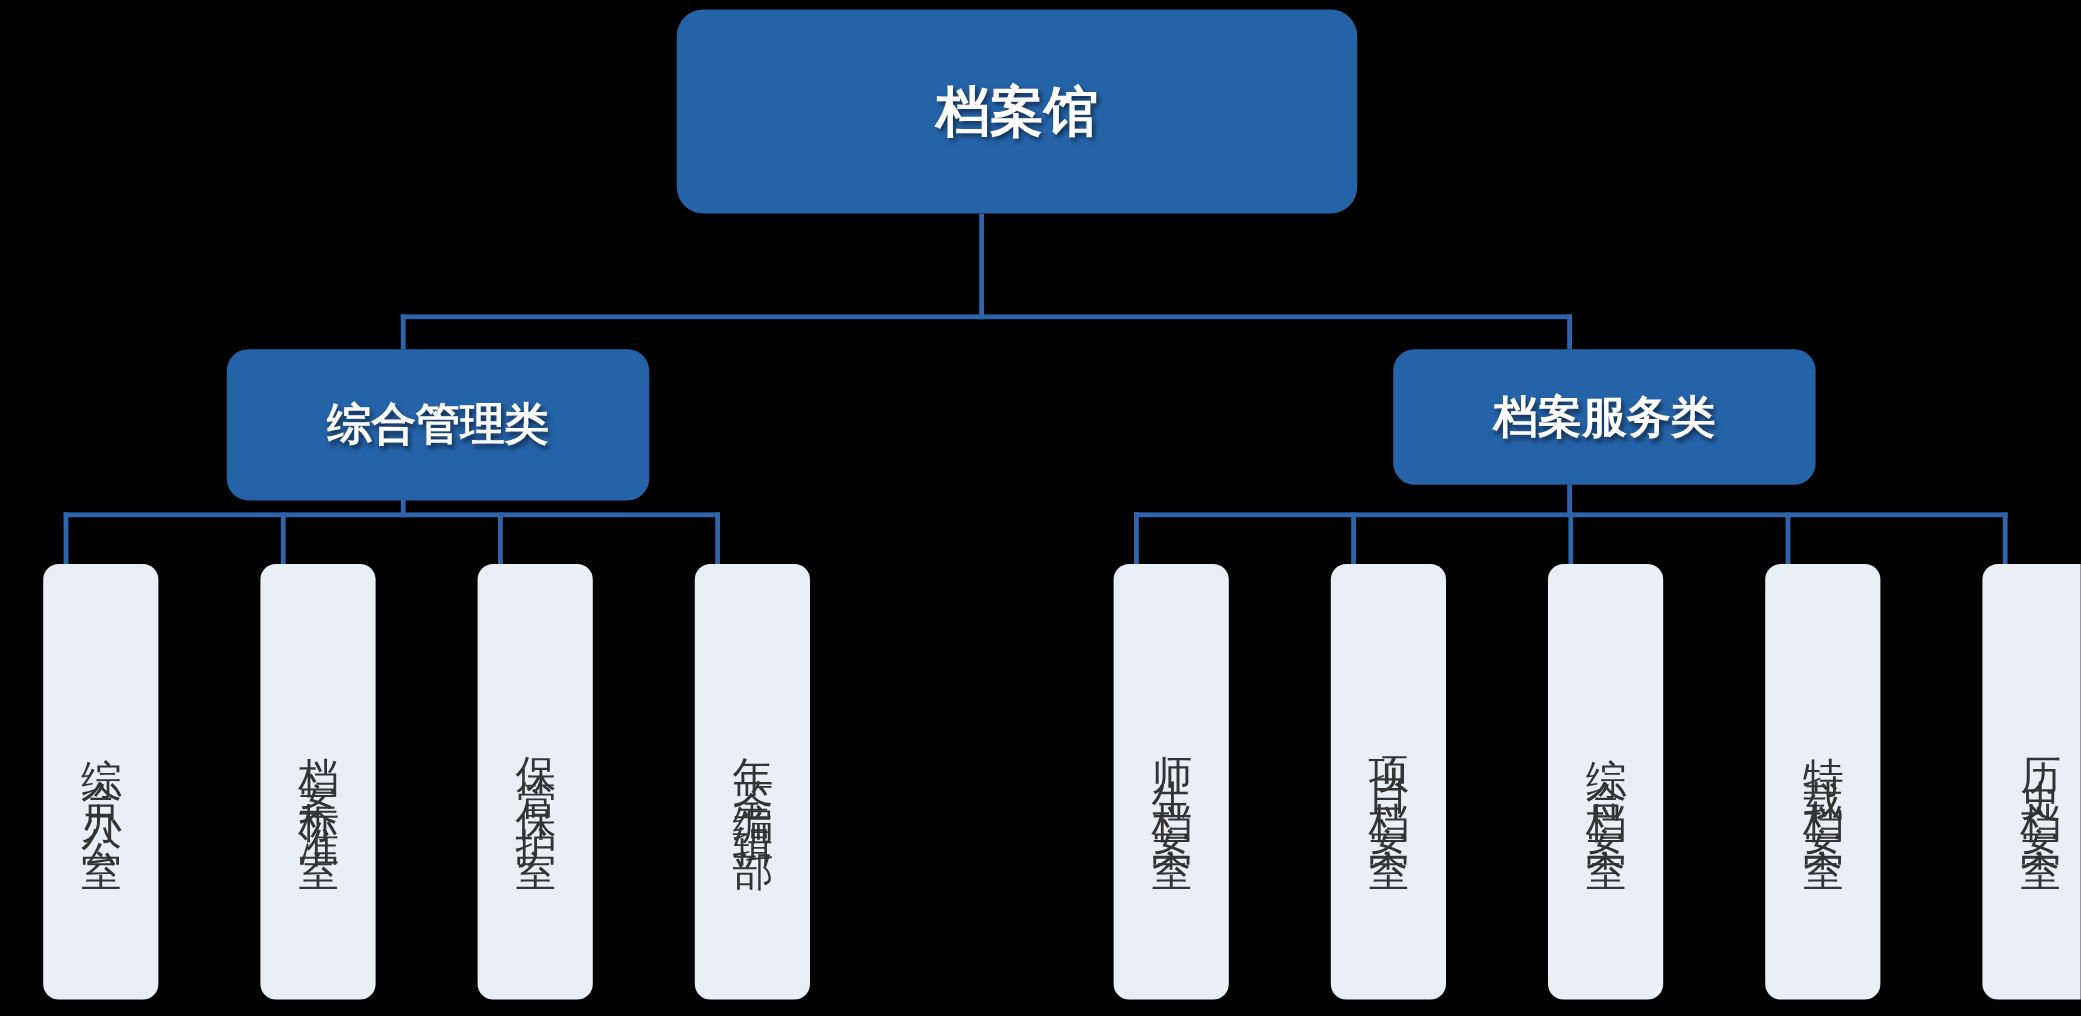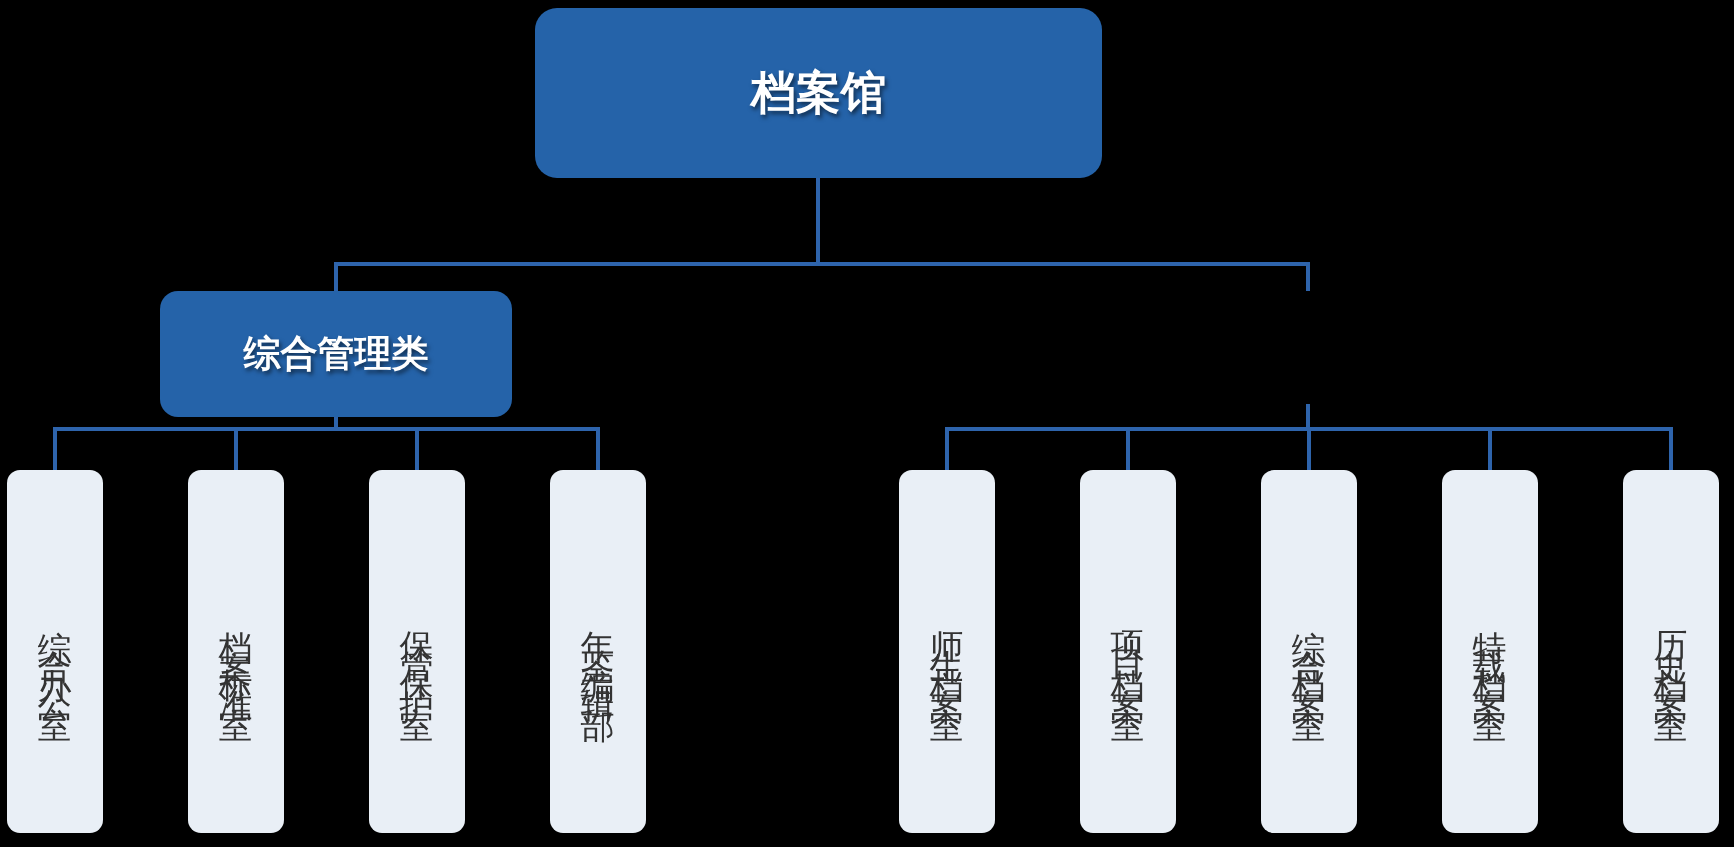--- a/index.html
+++ b/index.html
@@ -10,21 +10,21 @@
     --label-text:#FFFFFF;
     --bg:#000000;
   }
   html,body{margin:0;padding:0;background:var(--bg);}
   .stage{
     position:relative;width:1734px;height:847px;background:var(--bg);
     overflow:hidden;font-family:"DejaVu Sans",sans-serif;
   }
   .node{
     position:absolute;display:flex;align-items:center;justify-content:center;
-    box-sizing:border-box;text-align:center;
+    box-sizing:border-box;text-align:center;margin-left:29px;
   }
   .blue-box{
     background:var(--accent);color:var(--label-text);font-weight:bold;
     text-shadow:2px 3px 4px rgba(0,0,0,0.55);
   }
   .root-box{border-radius:22px;font-size:45px;}
   .l2-box{border-radius:18px;font-size:37px;}
   .leaf-box{
     background:var(--leaf-bg);color:var(--leaf-text);border-radius:13px;
     font-size:34px;font-weight:400;
@@ -53,20 +53,21 @@
   <div class="line" style="left:945px;top:427px;width:728px;height:4px;"></div>
   <div class="line" style="left:945px;top:427px;width:4px;height:43px;"></div>
   <div class="line" style="left:1126px;top:427px;width:4px;height:43px;"></div>
   <div class="line" style="left:1307px;top:427px;width:4px;height:43px;"></div>
   <div class="line" style="left:1488px;top:427px;width:4px;height:43px;"></div>
   <div class="line" style="left:1669px;top:427px;width:4px;height:43px;"></div>
 
   <div class="node blue-box root-box" style="left:535px;top:8px;width:567px;height:170px;">档案馆</div>
 
   <div class="node blue-box l2-box" style="left:160px;top:291px;width:352px;height:126px;">综合管理类</div>
+  <div class="node blue-box l2-box" style="left:1132px;top:291px;width:352px;height:113px;">档案服务类</div>
 
   <div class="node leaf-box" style="left:7px;top:470px;width:96px;height:363px;">综合办公室</div>
   <div class="node leaf-box" style="left:188px;top:470px;width:96px;height:363px;">档案标准室</div>
   <div class="node leaf-box" style="left:369px;top:470px;width:96px;height:363px;">保管保护室</div>
   <div class="node leaf-box" style="left:550px;top:470px;width:96px;height:363px;">年鉴编辑部</div>
 
   <div class="node leaf-box" style="left:899px;top:470px;width:96px;height:363px;">师生档案室</div>
   <div class="node leaf-box" style="left:1080px;top:470px;width:96px;height:363px;">项目档案室</div>
   <div class="node leaf-box" style="left:1261px;top:470px;width:96px;height:363px;">综合档案室</div>
   <div class="node leaf-box" style="left:1442px;top:470px;width:96px;height:363px;">特载档案室</div>

